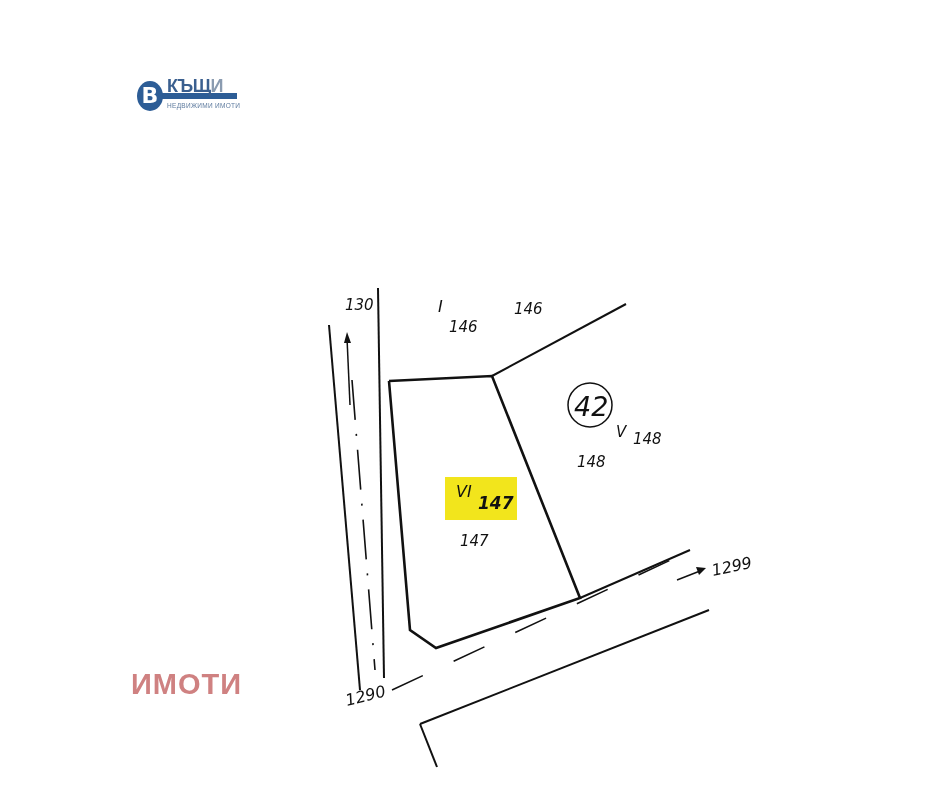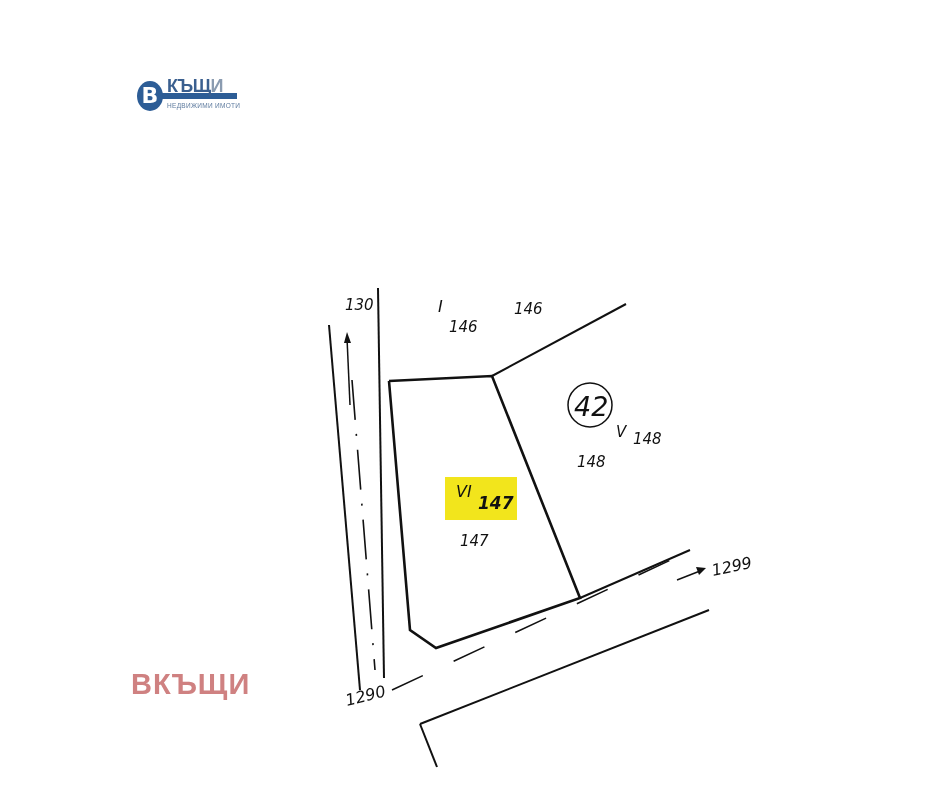--- a/index.html
+++ b/index.html
@@ -54,13 +54,13 @@
   <text class="hand" x="616" y="437" font-size="15">V</text>
   <text class="hand" x="633" y="444" font-size="15">148</text>
   <text class="hand" x="577" y="467" font-size="15">148</text>
   <text class="hand" x="456" y="497" font-size="16">VI</text>
   <text class="hand" x="478" y="509" font-size="17" font-weight="bold">147</text>
   <text class="hand" x="460" y="546" font-size="15">147</text>
   <text class="hand" x="713" y="576" font-size="16" transform="rotate(-12 713 576)">1299</text>
   <text class="hand" x="347" y="706" font-size="16" transform="rotate(-14 347 706)">1290</text>
 </svg>
 
-<div class="watermark">ВКЪЩИ</div>
+<div class="watermark">ИМОТИ</div>
 
 </body></html>

